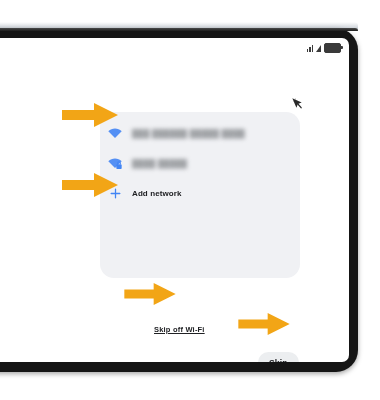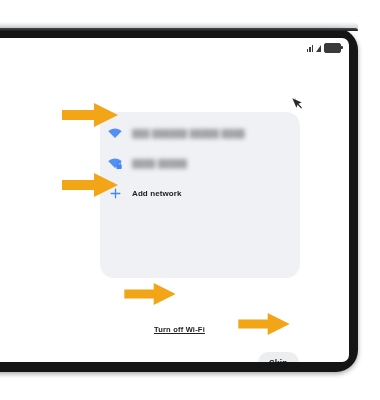--- a/index.html
+++ b/index.html
@@ -252,21 +252,21 @@
 
   <span id="cursor-icon">
     <svg width="14" height="14" viewBox="0 0 24 24">
       <path d="M4 4l7 16 2.5-6.5L20 11z" fill="#2a2a2a"></path>
       <path d="M13 13l6 7" stroke="#2a2a2a" stroke-width="2.4" stroke-linecap="round"></path>
       <circle cx="6" cy="8" r="0.9" fill="#6b6b6b"></circle>
       <circle cx="9" cy="5" r="0.9" fill="#6b6b6b"></circle>
     </svg>
   </span>
 
-  <button id="turn-off-wifi">Turn off Wi-Fi</button>
+  <button id="turn-off-wifi">Skip off Wi-Fi</button>
 
   <button id="skip-button">Skip</button>
 
 </div>
 
 <svg class="arrow" style="left:62px; top:103px;" width="56" height="24" viewBox="0 0 56 24">
   <path d="M0 7h32V0l24 12-24 12v-7H0z" fill="#F2A516"></path>
 </svg>
 
 <svg class="arrow" style="left:62px; top:173px;" width="56" height="24" viewBox="0 0 56 24">

